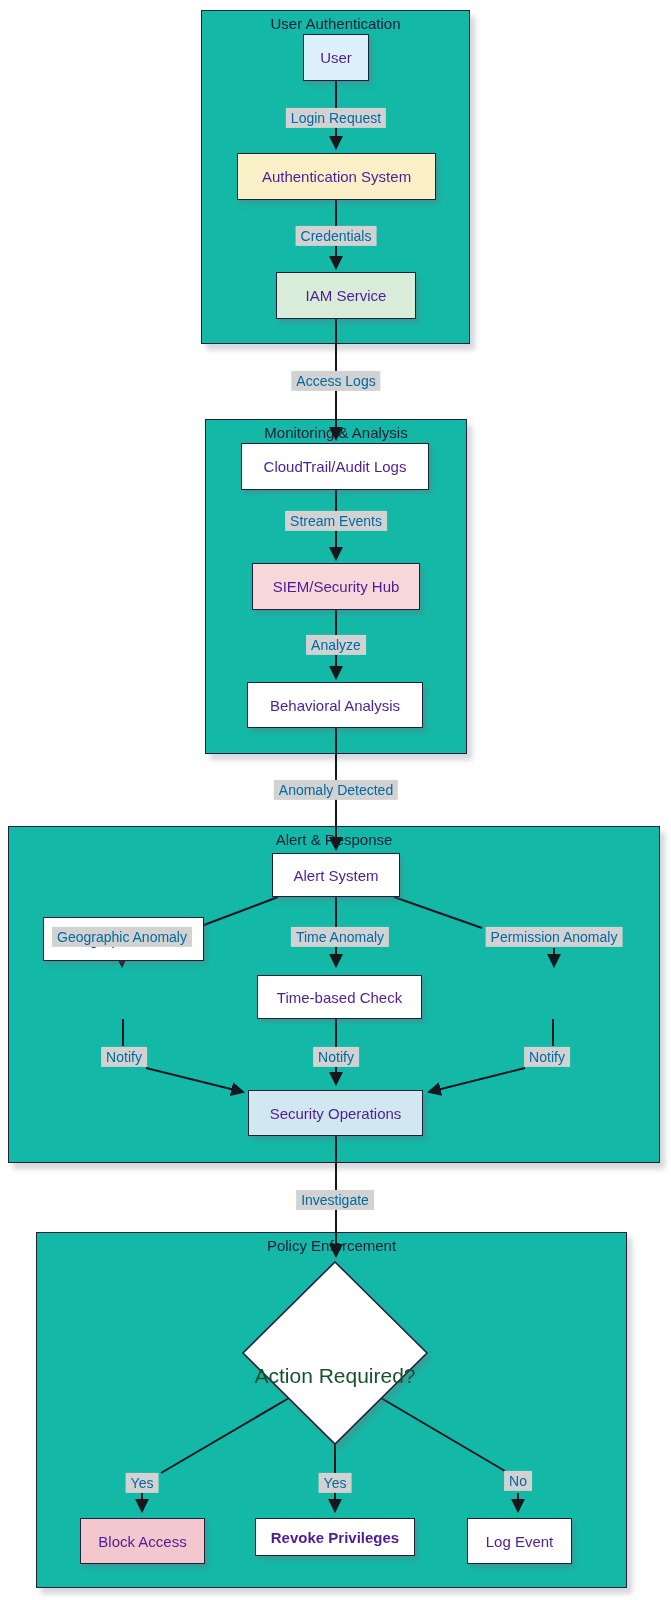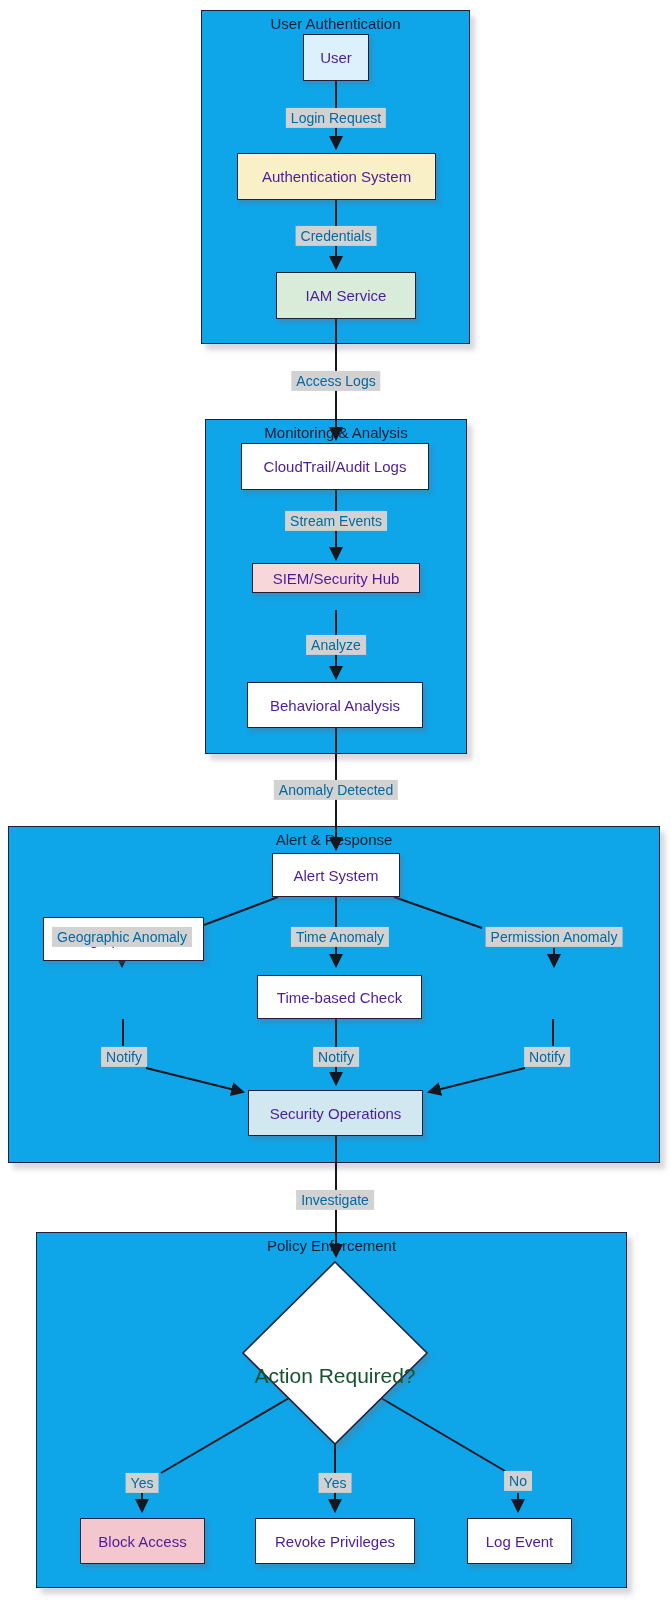--- a/index.html
+++ b/index.html
@@ -1,21 +1,21 @@
 <!DOCTYPE html>
 <html><head>
 <meta charset="utf-8">
 <style>
   html,body{margin:0;padding:0;background:#ffffff;}
   #canvas{
     position:relative;width:671px;height:1600px;background:#ffffff;
     font-family:"Liberation Sans", sans-serif;overflow:hidden;
   }
   .subgraph{
-    position:absolute;background:#0ea5e9;border:1.5px solid #20203a;
+    position:absolute;background:#14b8a6;border:1.5px solid #20203a;
     box-shadow:5px 6px 5px rgba(110,110,130,0.28);box-sizing:border-box;z-index:1;
   }
   .subgraph-title{
     position:absolute;top:4px;left:0;width:100%;text-align:center;
     font-size:15px;color:#1d1d38;z-index:2;
   }
   svg.edges{position:absolute;left:0;top:0;z-index:3;pointer-events:none;}
   .node{
     position:absolute;display:flex;align-items:center;justify-content:center;
     background:#ffffff;border:1.6px solid #20203a;box-sizing:border-box;
@@ -89,29 +89,29 @@
       <path d="M381,1398 L505,1471"></path>
       <path d="M518,1493 L518,1511" marker-end="url(#arrow)"></path>
     </g>
     <polygon points="335,1262 427,1353 335,1444 243,1353" fill="#ffffff" stroke="#20203a" stroke-width="1.6" filter="url(#dshadow)"></polygon>
   </svg>
 
   <div class="node f-blue" style="left:303px;top:34px;width:66px;height:47px;">User</div>
   <div class="node f-yellow" style="left:237px;top:153px;width:199px;height:47px;">Authentication System</div>
   <div class="node f-green" style="left:276px;top:272px;width:140px;height:47px;">IAM Service</div>
   <div class="node" style="left:241px;top:443px;width:188px;height:47px;">CloudTrail/Audit Logs</div>
-  <div class="node f-pink" style="left:252px;top:563px;width:168px;height:30px;">SIEM/Security Hub</div>
+  <div class="node f-pink" style="left:252px;top:563px;width:168px;height:47px;">SIEM/Security Hub</div>
   <div class="node" style="left:247px;top:682px;width:176px;height:46px;">Behavioral Analysis</div>
   <div class="node" style="left:272px;top:853px;width:128px;height:44px;">Alert System</div>
   <div class="node" style="left:43px;top:917px;width:161px;height:44px;">Geographic Check</div>
   <div class="node" style="left:257px;top:975px;width:165px;height:44px;">Time-based Check</div>
   <div class="node f-cyan" style="left:248px;top:1090px;width:175px;height:46px;">Security Operations</div>
   <div class="diamond-label" style="left:335px;top:1353px;">Action Required?</div>
   <div class="node f-red" style="left:80px;top:1518px;width:125px;height:46px;">Block Access</div>
-  <div class="node" style="left:255px;top:1518px;width:160px;height:46px;">Revoke Privileges</div>
+  <div class="node" style="left:255px;top:1518px;width:160px;height:38px;font-weight:bold;">Revoke Privileges</div>
   <div class="node" style="left:467px;top:1518px;width:105px;height:46px;">Log Event</div>
 
   <div class="elabel" style="left:336px;top:118px;">Login Request</div>
   <div class="elabel" style="left:336px;top:236px;">Credentials</div>
   <div class="elabel" style="left:336px;top:381px;">Access Logs</div>
   <div class="elabel" style="left:336px;top:521px;text-align:center;">Stream Events</div>
   <div class="elabel" style="left:336px;top:645px;">Analyze</div>
   <div class="elabel" style="left:336px;top:790px;">Anomaly Detected</div>
   <div class="elabel" style="left:122px;top:937px;">Geographic Anomaly</div>
   <div class="elabel" style="left:340px;top:937px;">Time Anomaly</div>

